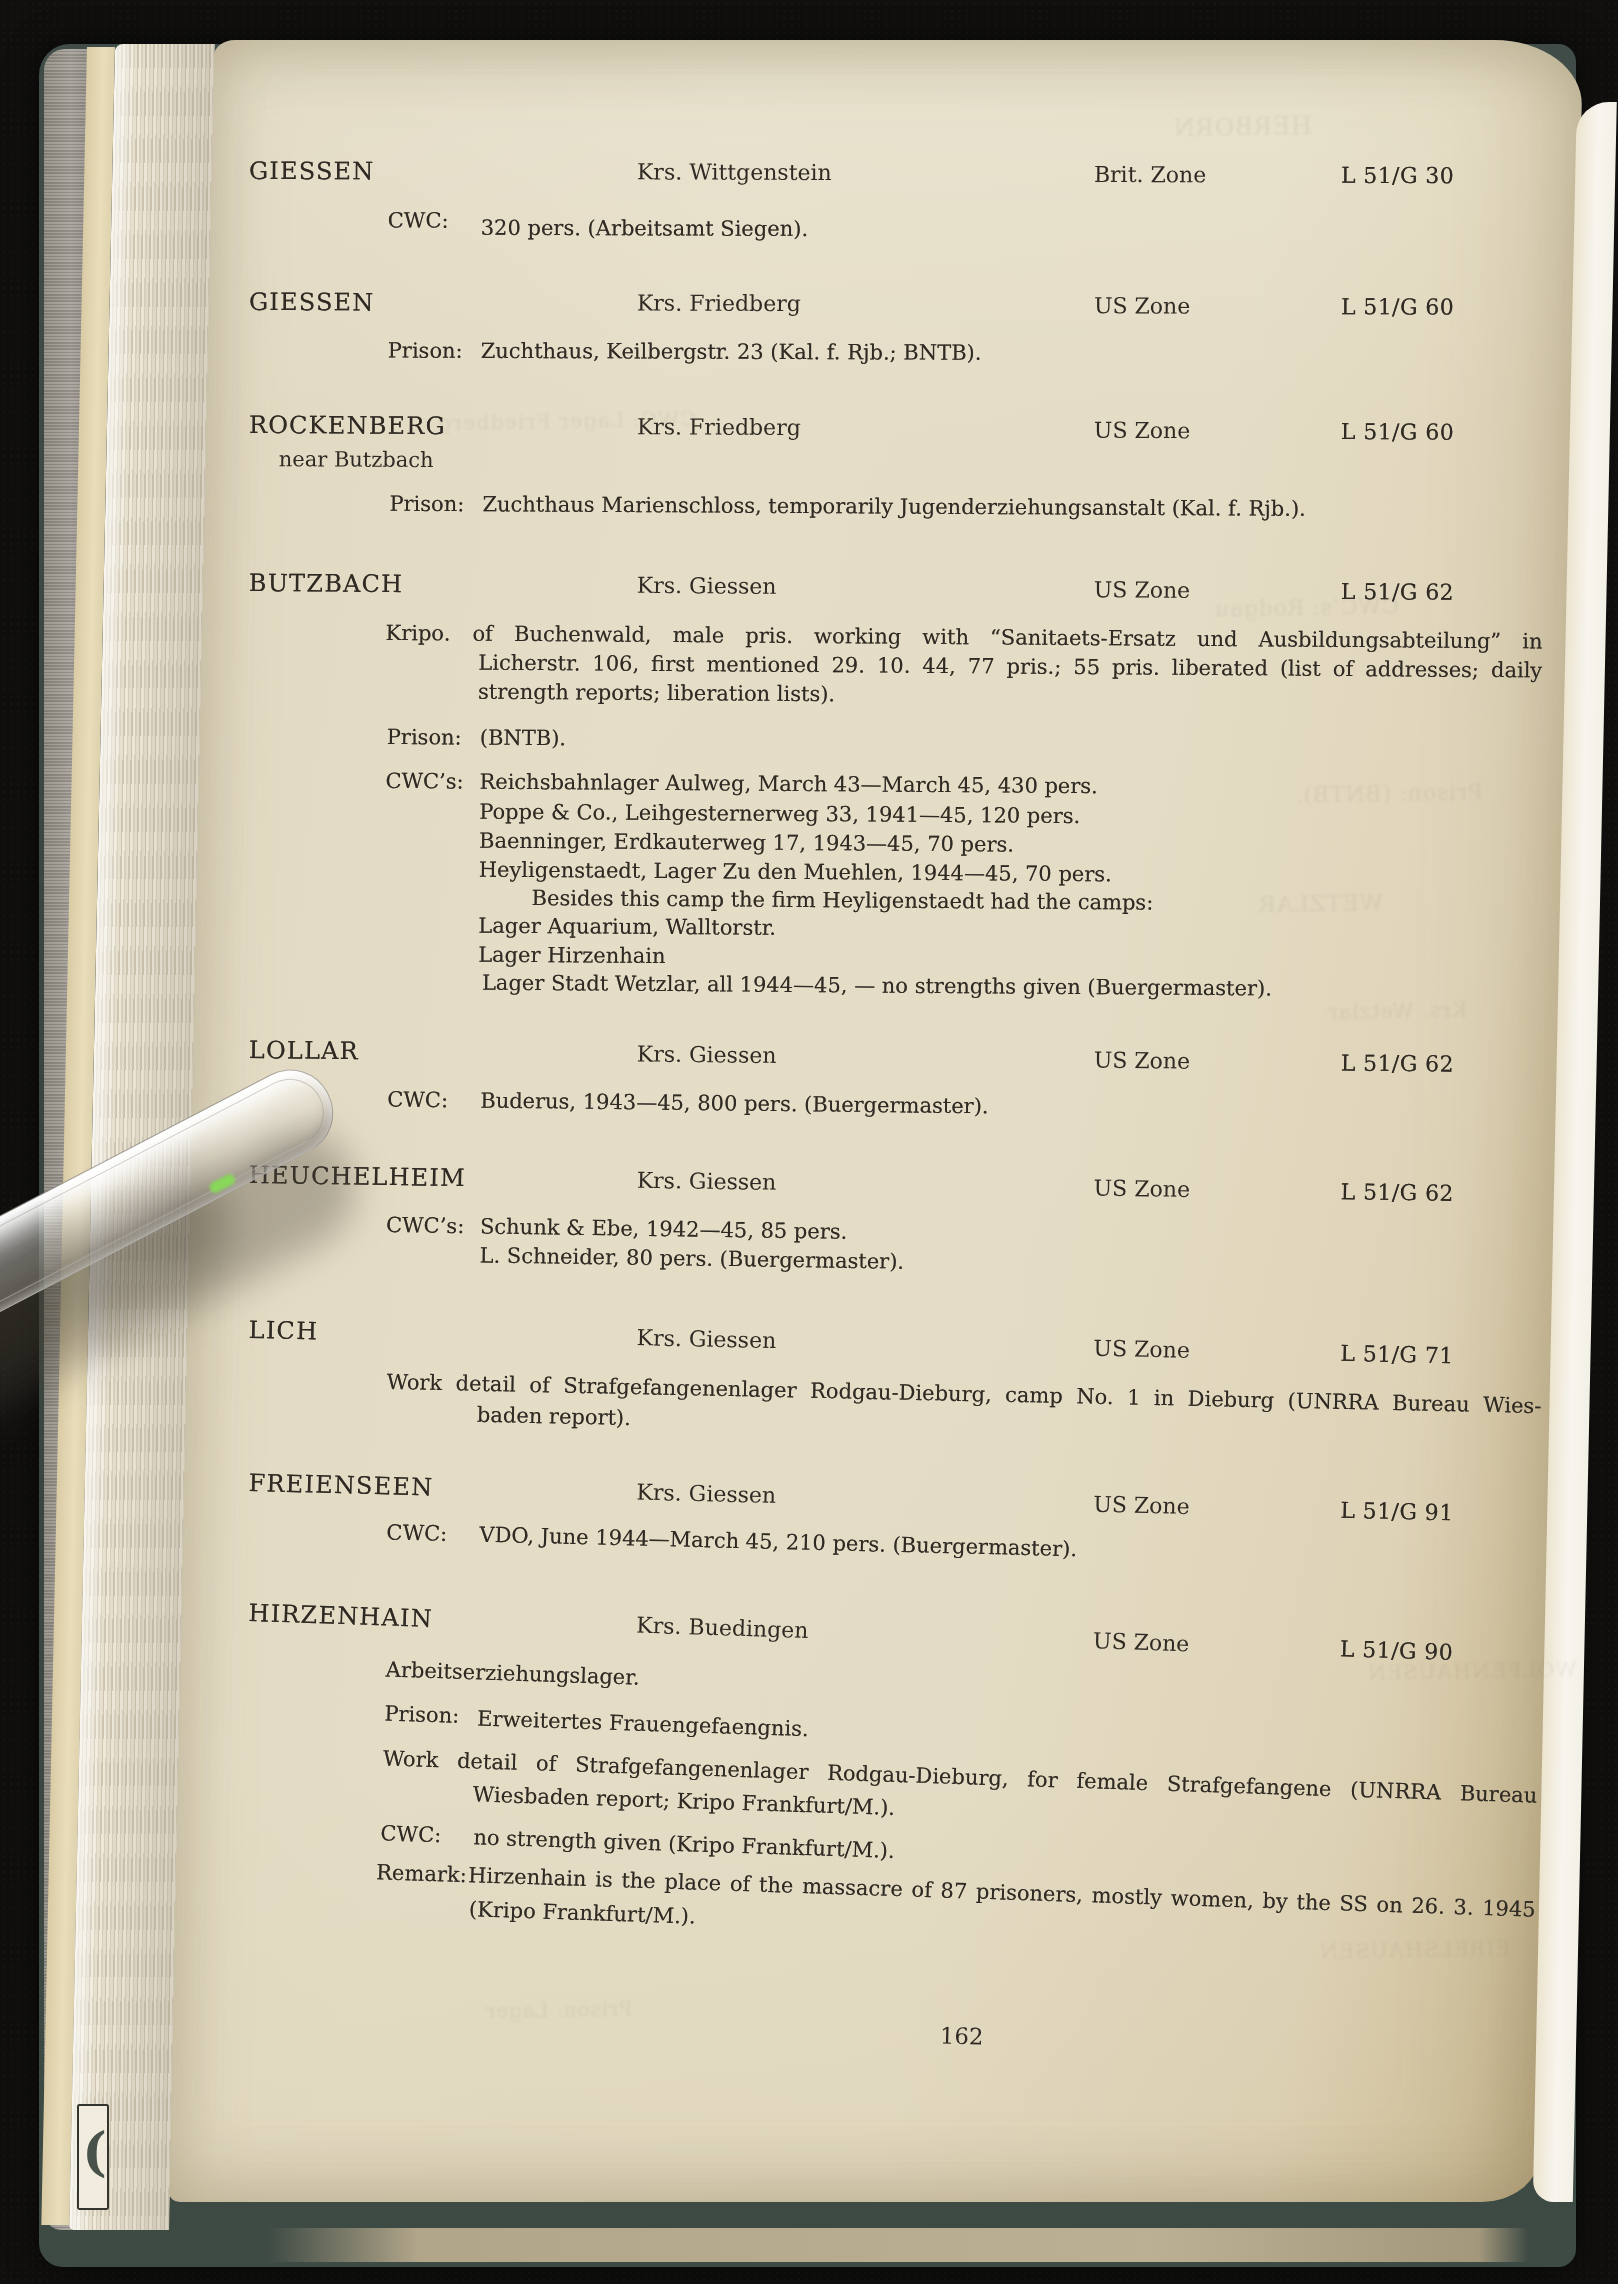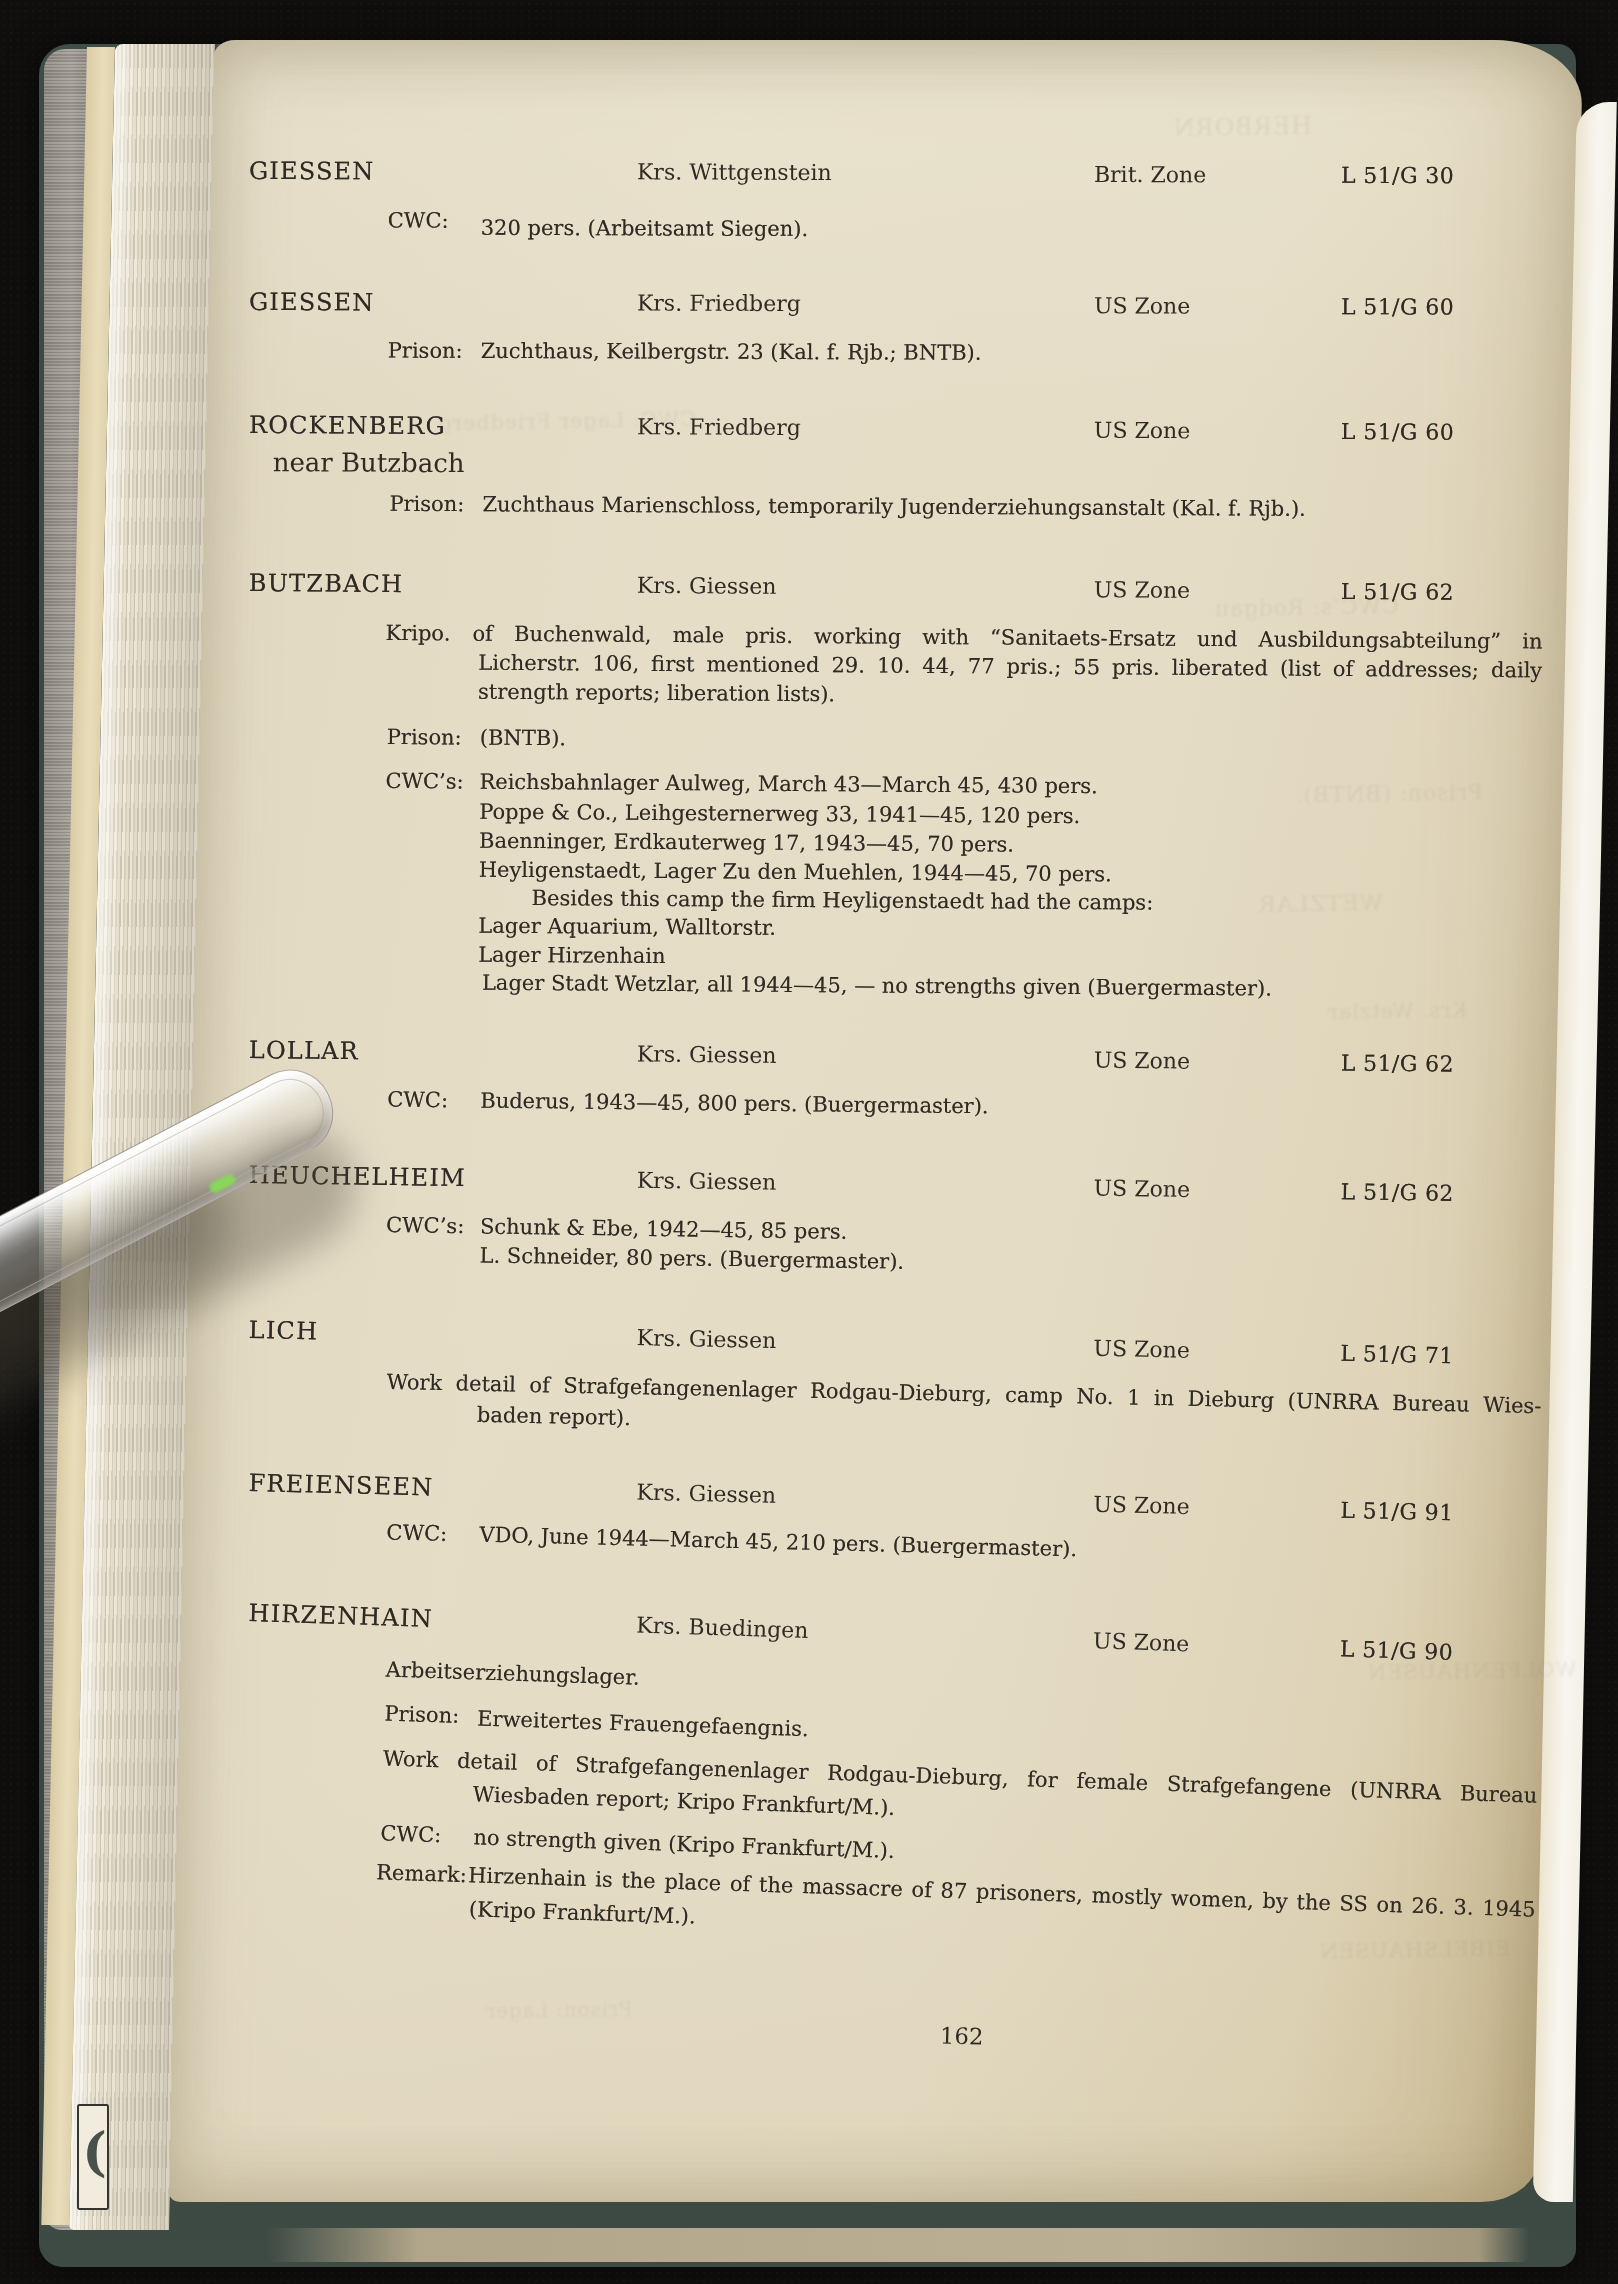--- a/index.html
+++ b/index.html
@@ -47,21 +47,21 @@
          background:#f1ecdd;border:2.4px solid #34352f;border-radius:2.4px;overflow:hidden;}
   #sticker .glyph{position:absolute;left:3.2px;top:14.6px;font-size:52px;color:#49524a;font-weight:bold;}
   
   .ghost{position:absolute;color:#6e6353;opacity:.095;filter:blur(1.1px);
          transform:scaleX(-1) rotate(1deg);white-space:nowrap;letter-spacing:0.8px;}
   
   #textlayer{position:absolute;inset:0;color:#2f2a23;}
   .entry{position:absolute;left:249px;width:1343px;transform-origin:0 0;}
   .nm{position:absolute;left:0;top:0;font-size:24px;letter-spacing:1.2px;white-space:nowrap;
       text-shadow:0 0 0.5px rgba(47,42,35,.7);}
-  .sub{position:absolute;left:24px;top:36px;font-size:26px;white-space:nowrap;}
+  .sub{position:absolute;left:30px;top:36px;font-size:21px;white-space:nowrap;}
   .col-d{position:absolute;left:388px;top:0.8px;font-size:22px;white-space:nowrap;}
   .col-z{position:absolute;left:845px;top:1.6px;font-size:22px;white-space:nowrap;}
   .col-c{position:absolute;left:1092px;top:1.6px;font-size:22px;letter-spacing:0.4px;white-space:nowrap;
       text-shadow:0 0 0.5px rgba(47,42,35,.7);}
   .ln{position:absolute;font-size:21px;line-height:27.5px;white-space:nowrap;
       text-shadow:0 0 0.4px rgba(47,42,35,.55);}
   .j{white-space:normal;text-align:justify;-moz-text-align-last:justify;text-align-last:justify;overflow:hidden;height:29px;}
   #pagenum{position:absolute;left:940px;top:2023px;font-size:22.7px;color:#2f2a23;transform:rotate(1.6deg);}
   
   #clipshadow{position:absolute;left:-186px;top:1100px;width:534px;height:121px;border-radius:65px;

